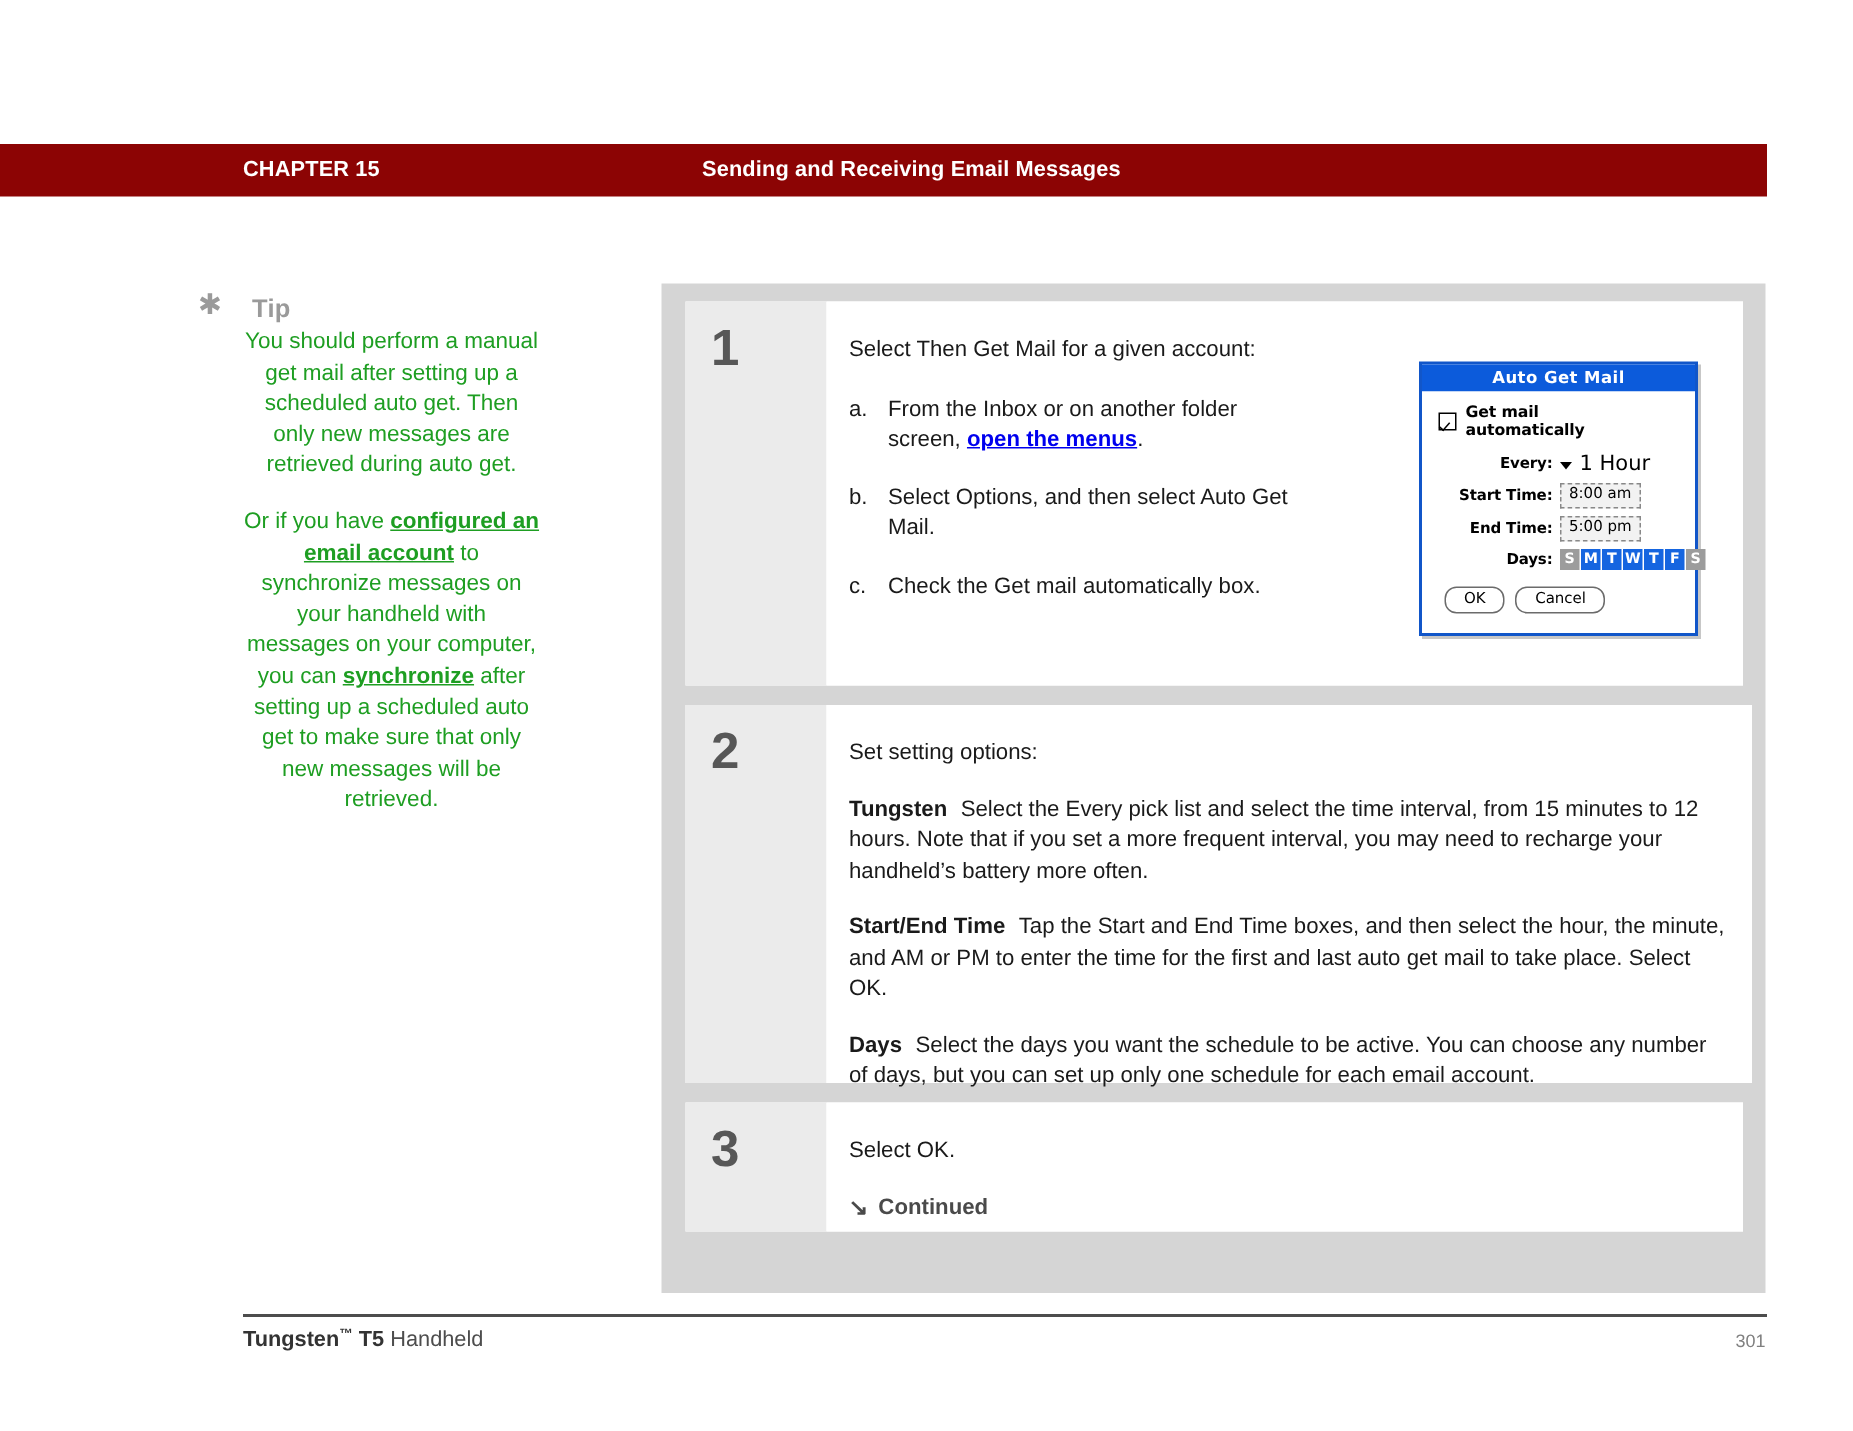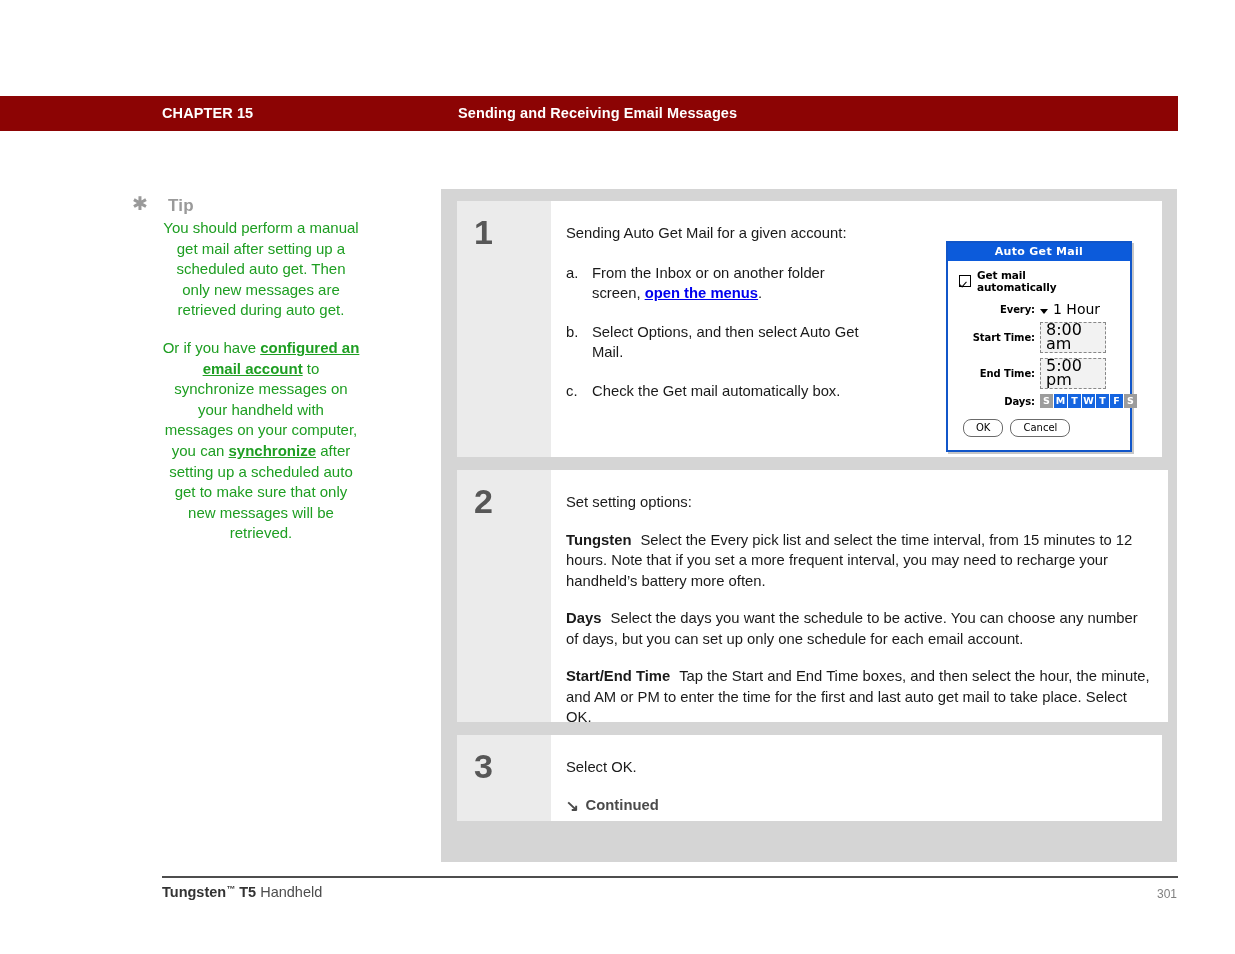--- a/index.html
+++ b/index.html
@@ -29,21 +29,21 @@
   .header-chapter {
     position: absolute;
     left: 162px;
     top: 9px;
     font-size: 14.5px;
     font-weight: bold;
     letter-spacing: 0.1px;
   }
   .header-title {
     position: absolute;
-    left: 458px;
+    left: 468px;
     top: 9px;
     font-size: 14.5px;
     font-weight: bold;
     letter-spacing: 0.1px;
   }
 
   
   .tip-col {
     position: absolute;
     left: 132px;
@@ -245,21 +245,21 @@
     margin-right: 5px;
     vertical-align: middle;
   }
   .pick-val {
     font-size: 14px;
     color: #000;
   }
   .time-box {
     border: 1px dashed #888;
     background: #F2F2F2;
-    font-size: 16px;
+    font-size: 10px;
     padding: 0 5px 1px 5px;
     color: #000;
     line-height: 14px;
   }
   .days-row { margin-bottom: 2px; }
   .days {
     display: flex;
     gap: 1px;
   }
   .day {
@@ -373,21 +373,21 @@
 
 <div class="steps-outer">
   <div class="steps-inner">
 
     <div class="step s1">
       <div class="step-num-cell">
         <span class="step-num">1</span>
       </div>
       <div class="step-content">
         <div class="s1-text">
-          <p class="s1-intro">Sending Auto Get Mail for a given account:</p>
+          <p class="s1-intro">Select Then Get Mail for a given account:</p>
           <ul class="sublist">
             <li>
               <span class="marker">a.</span><span>From the Inbox or on another folder screen, </span><a class="bold-link" href="#">open the menus</a><span>.</span>
             </li>
             <li>
               <span class="marker">b.</span><span>Select Options, and then select Auto Get Mail.</span>
             </li>
             <li>
               <span class="marker">c.</span><span>Check the Get mail automatically box.</span>
             </li>
@@ -440,22 +440,22 @@
     </div>
 
     <div class="step s2">
       <div class="step-num-cell">
         <span class="step-num">2</span>
       </div>
       <div class="step-content">
         <div class="s2-text">
           <p>Set setting options:</p>
           <p><span class="term">Tungsten</span><span class="gap"></span><span>Select the Every pick list and select the time interval, from 15 minutes to 12 hours. Note that if you set a more frequent interval, you may need to recharge your handheld’s battery more often.</span></p>
+          <p><span class="term">Start/End Time</span><span class="gap"></span><span>Tap the Start and End Time boxes, and then select the hour, the minute, and AM or PM to enter the time for the first and last auto get mail to take place. Select OK.</span></p>
           <p><span class="term">Days</span><span class="gap"></span><span>Select the days you want the schedule to be active. You can choose any number of days, but you can set up only one schedule for each email account.</span></p>
-          <p><span class="term">Start/End Time</span><span class="gap"></span><span>Tap the Start and End Time boxes, and then select the hour, the minute, and AM or PM to enter the time for the first and last auto get mail to take place. Select OK.</span></p>
         </div>
       </div>
     </div>
 
     <div class="step s3">
       <div class="step-num-cell">
         <span class="step-num">3</span>
       </div>
       <div class="step-content">
         <div class="s3-text">

